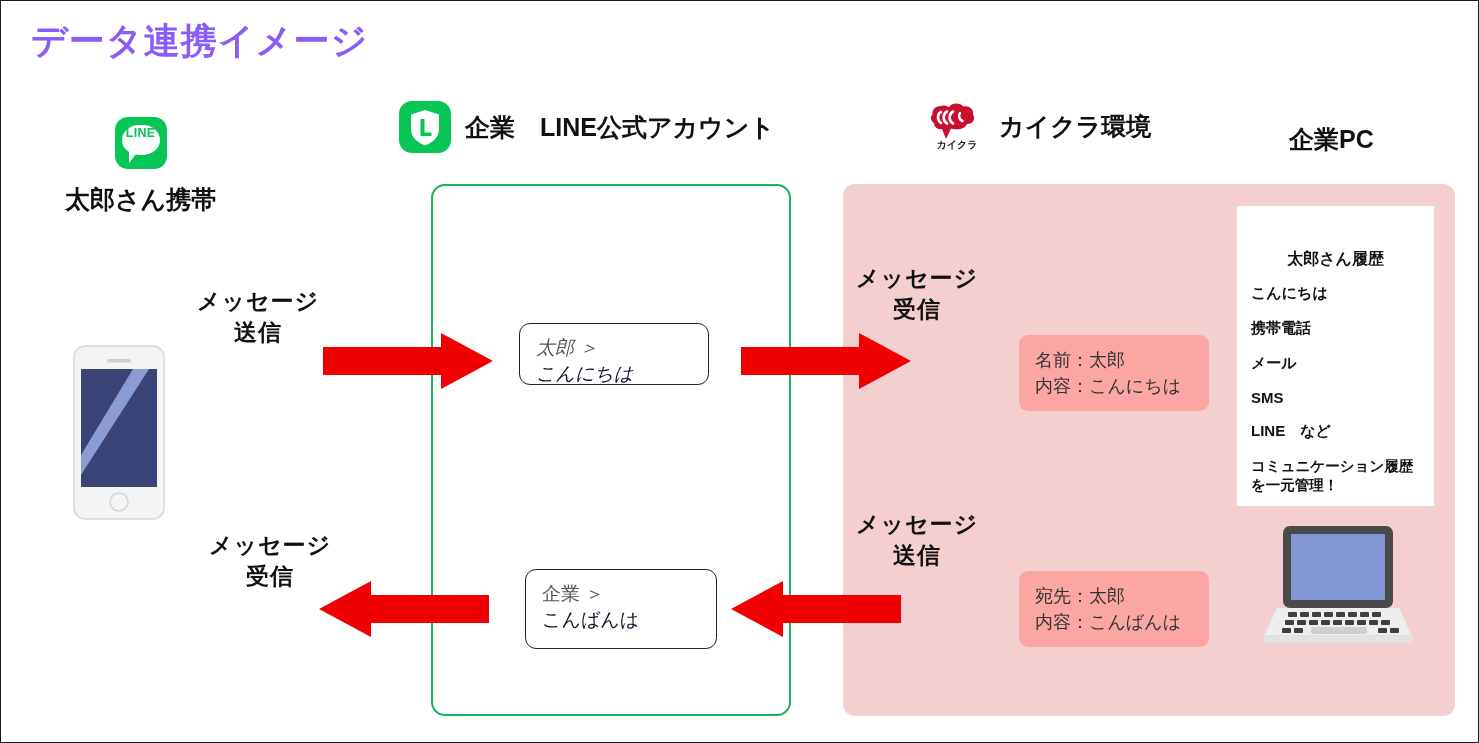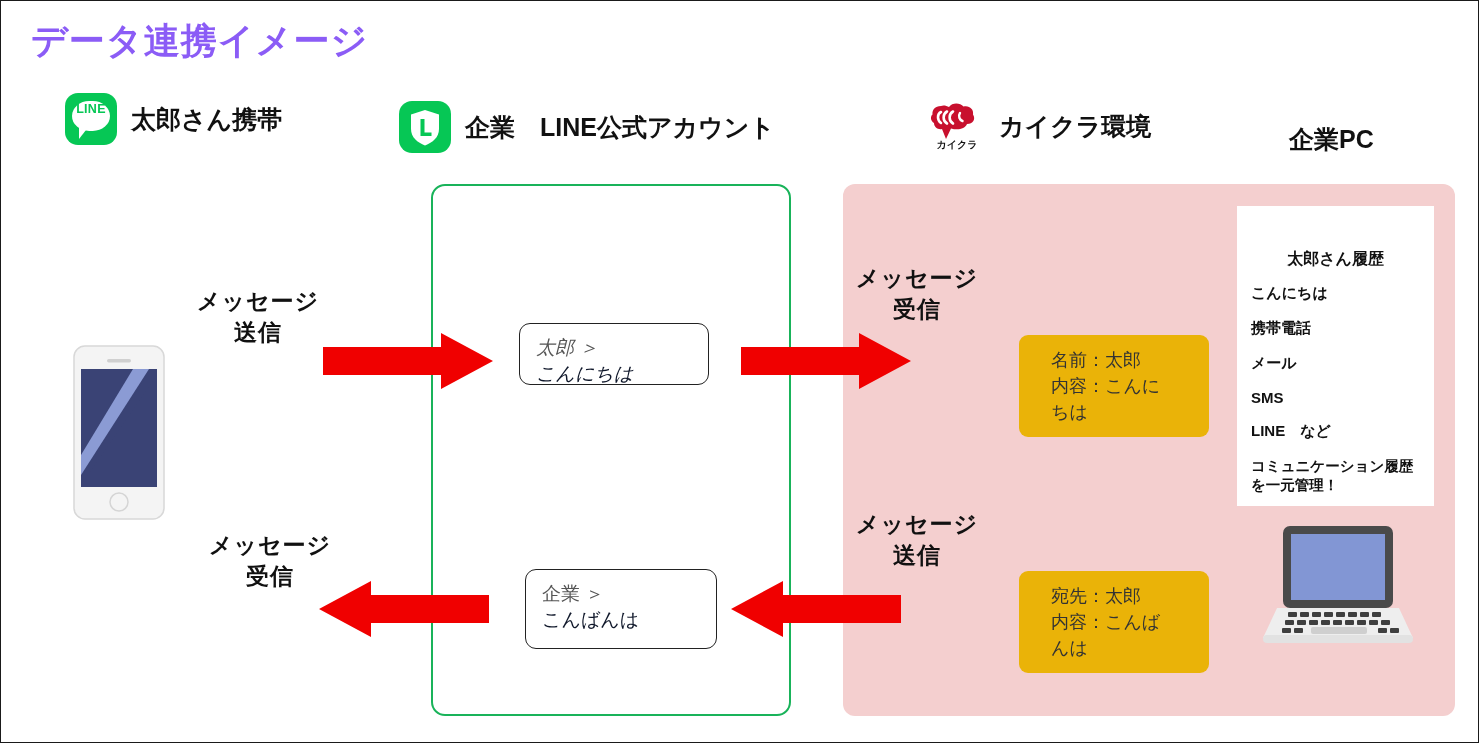--- a/index.html
+++ b/index.html
@@ -38,21 +38,21 @@
     display: flex;
     align-items: center;
     gap: 14px;
     white-space: nowrap;
   }
   .col-header .label {
     font-size: 25px;
     font-weight: bold;
     color: #111111;
   }
-  #header-phone { left: 64px; top: 92px; }
+  #header-phone { left: 64px; top: 116px; flex-direction: column; }
   #header-oa    { left: 398px; top: 100px; }
   #header-kaikura { left: 928px; top: 100px; }
   #header-pc    { left: 1288px; top: 122px; }
   #header-pc .label { font-size: 25px; }
 
   
   .line-icon {
     width: 52px; height: 52px;
     border-radius: 13px;
     background: #06C755;
@@ -152,23 +152,23 @@
     letter-spacing: 1px;
     white-space: nowrap;
   }
   #label-send-left { left: 196px; top: 285px; }
   #label-recv-left { left: 208px; top: 529px; }
   #label-recv-right { left: 855px; top: 262px; }
   #label-send-right { left: 855px; top: 508px; }
 
   
   .data-box {
-    background: #eab308;
+    background: #fca5a5;
     border-radius: 9px;
-    padding: 12px 32px;
+    padding: 12px 16px;
     font-size: 18px;
     line-height: 1.45;
     color: #333333;
     box-sizing: border-box;
   }
   #data-incoming { left: 1018px; top: 334px; width: 190px; }
   #data-outgoing { left: 1018px; top: 570px; width: 190px; }
 
   
   #history-card {

